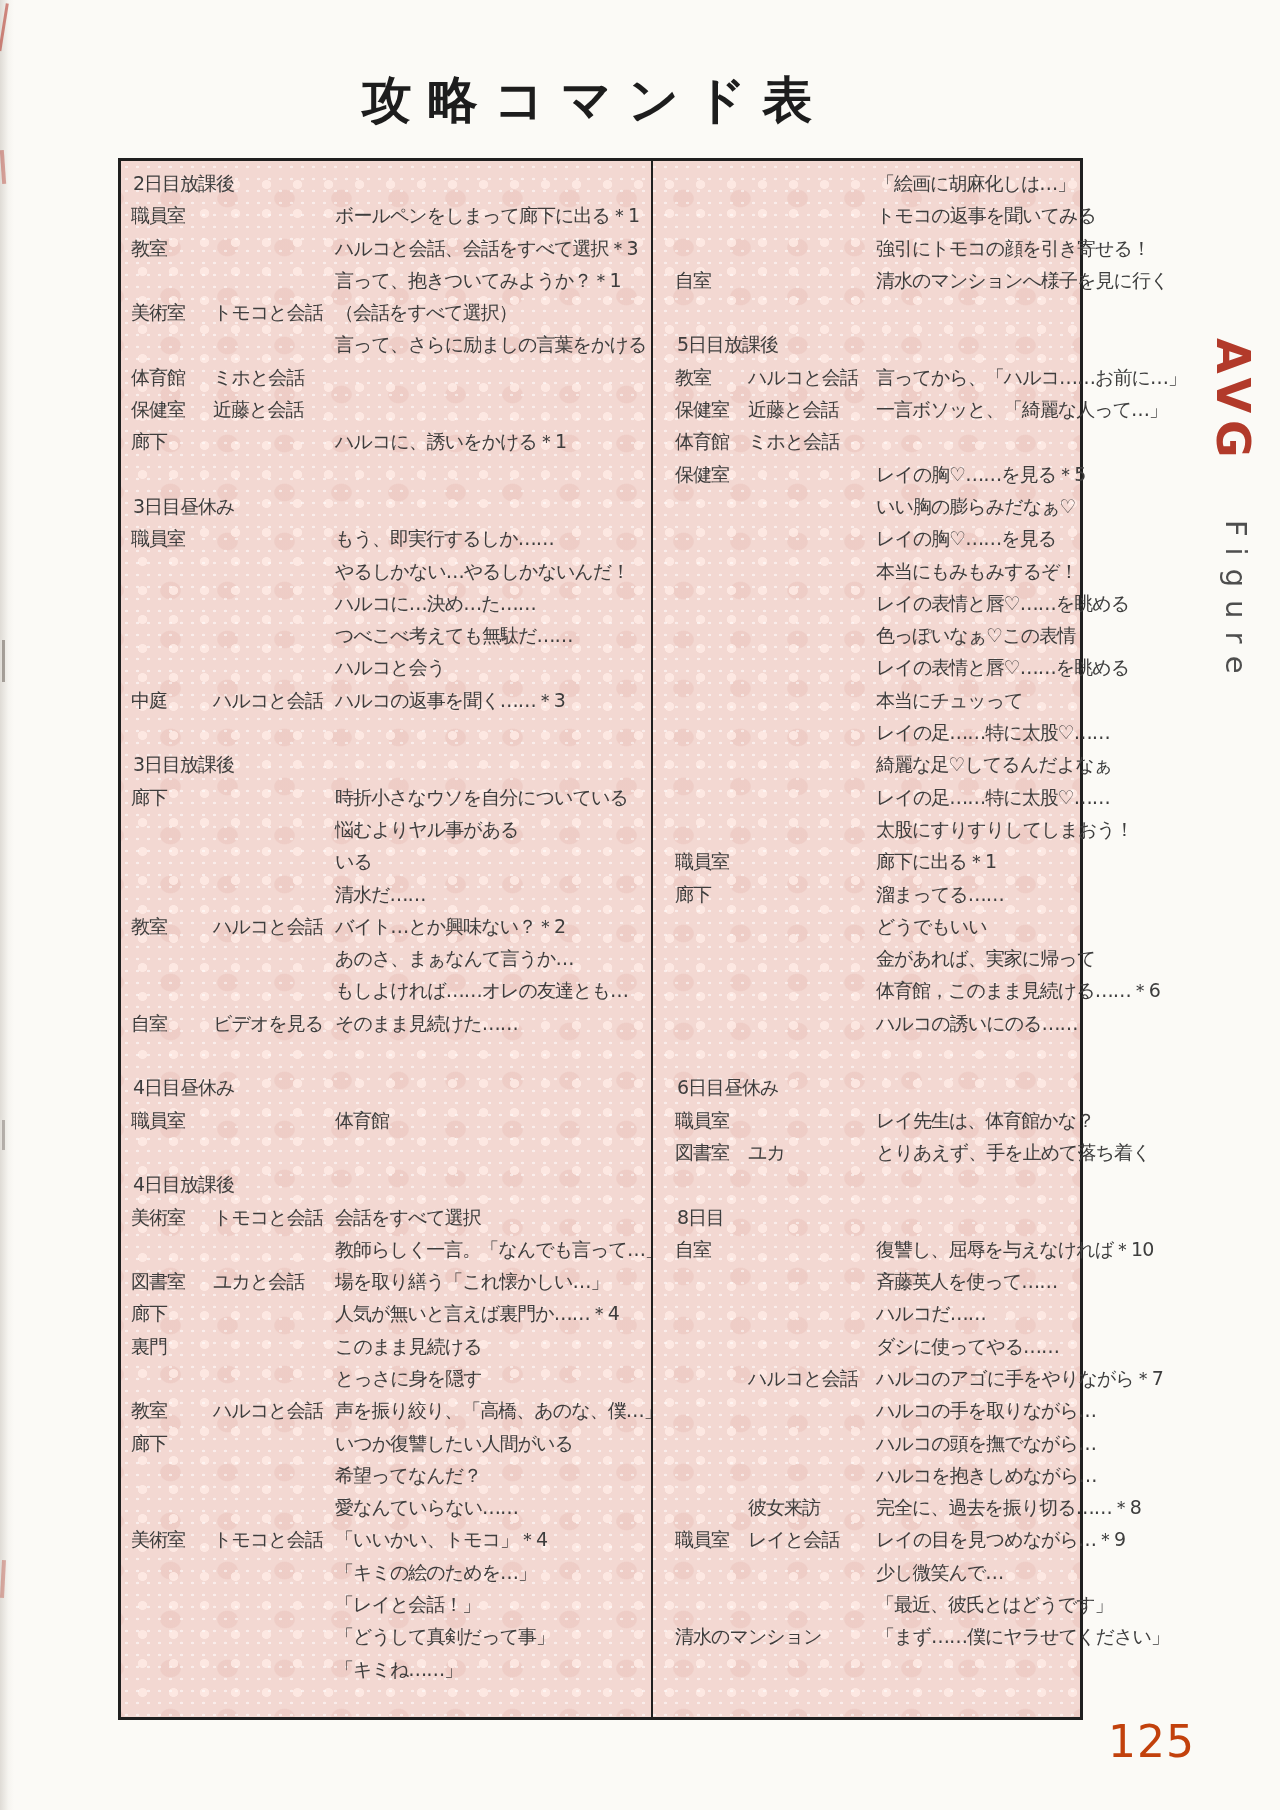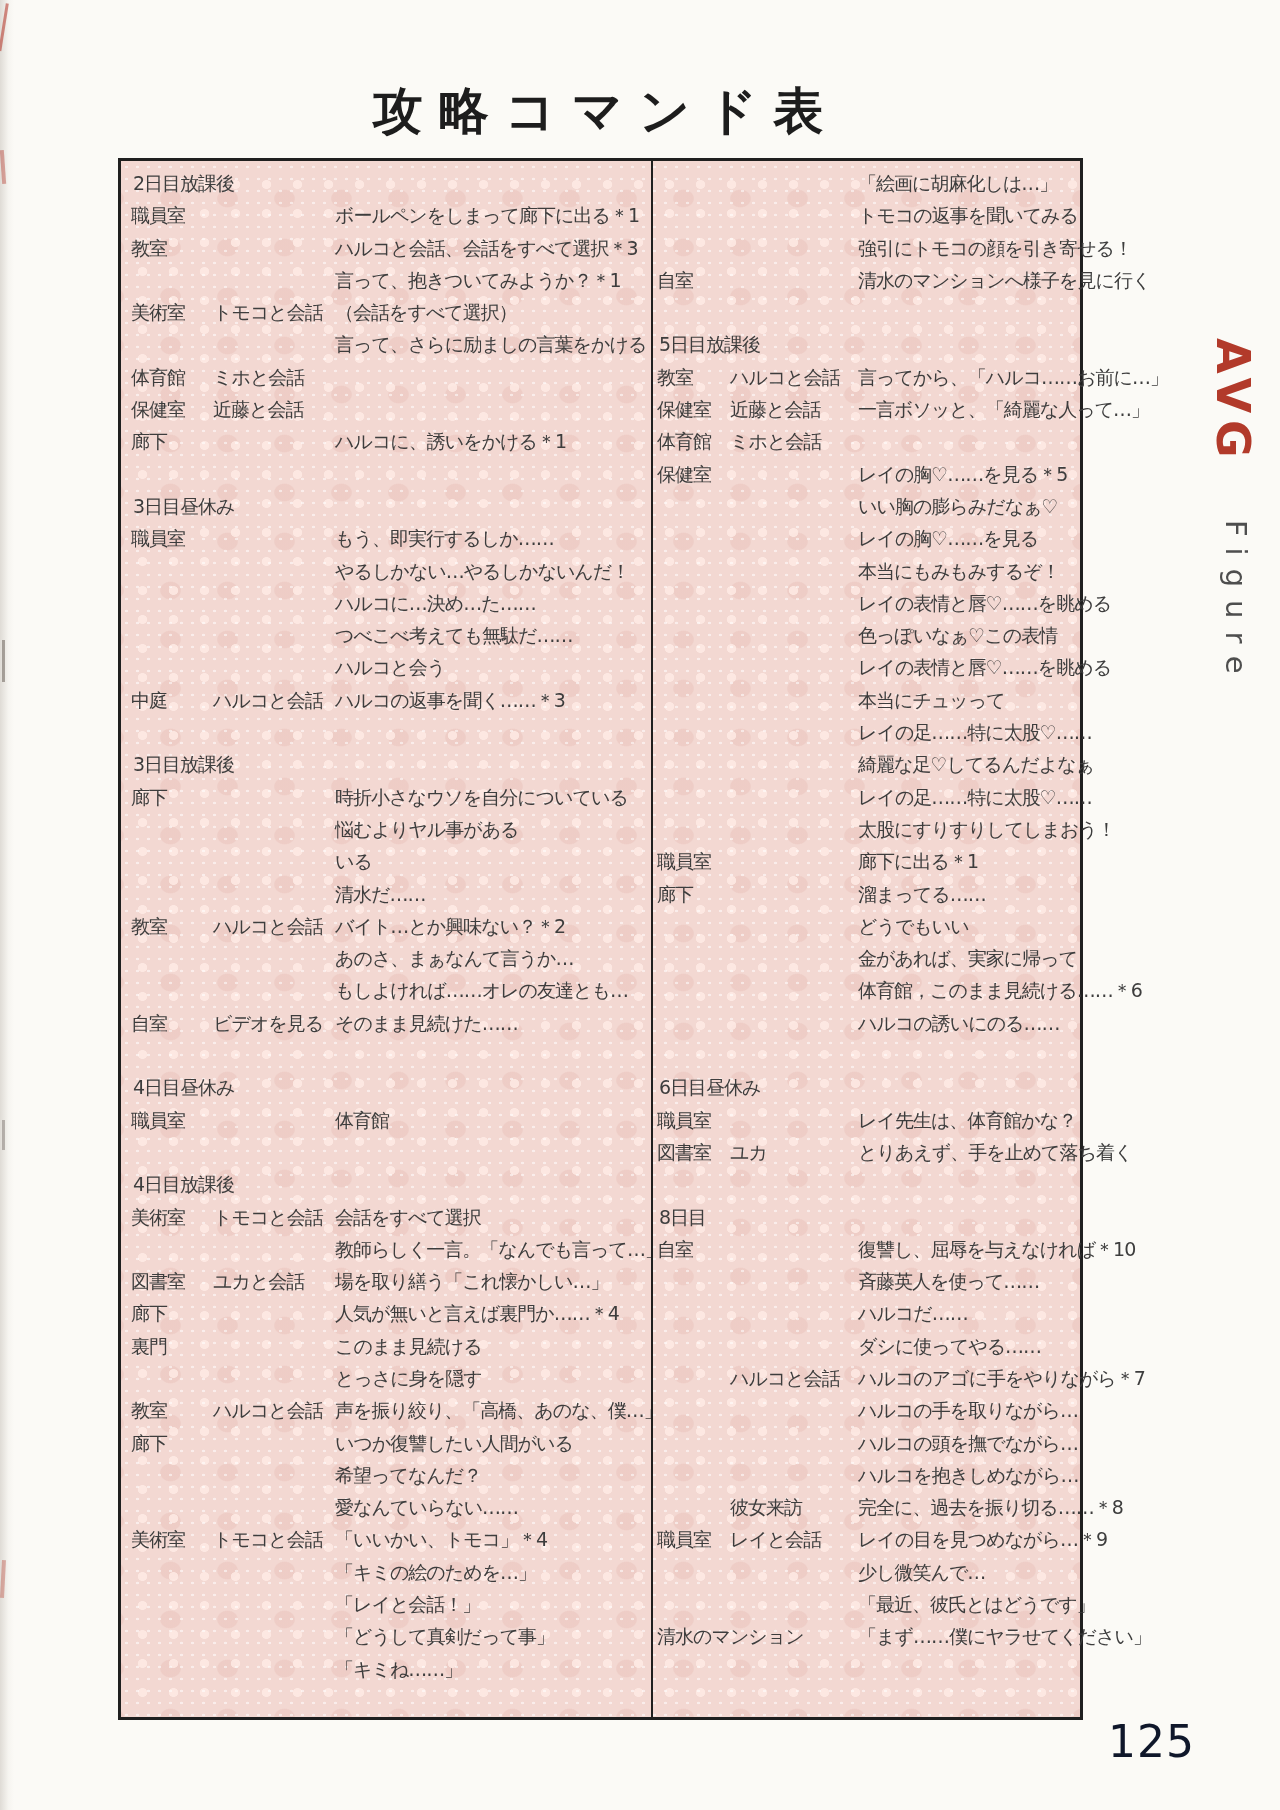--- a/index.html
+++ b/index.html
@@ -13,39 +13,39 @@
   .edge-strip{position:absolute;left:0;top:0;width:14px;height:100%;
     background:linear-gradient(to right, rgba(150,140,130,.28), rgba(150,140,130,.05) 60%, transparent);}
   .mark{position:absolute;}
   .m1{left:2px;top:4px;width:9px;height:48px;border-left:3px solid rgba(178,48,34,.55);transform:rotate(9deg);}
   .m2{left:1px;top:150px;width:4px;height:34px;background:rgba(178,48,34,.4);transform:rotate(-4deg);}
   .m3{left:2px;top:640px;width:3px;height:42px;background:rgba(95,85,78,.5);}
   .m4{left:2px;top:1120px;width:3px;height:30px;background:rgba(95,85,78,.38);}
   .m5{left:1px;top:1560px;width:4px;height:38px;background:rgba(178,48,34,.35);transform:rotate(3deg);}
 
   .title{
-    position:absolute;left:0;top:66px;width:1180px;margin:16px;
+    position:absolute;left:0;top:66px;width:1180px;margin:5px;
     text-align:center;font-size:50px;line-height:58px;font-weight:bold;
     letter-spacing:16px;color:#1d1d1d;
   }
 
   .cmd-table{
     position:absolute;left:118px;top:158px;width:965px;height:1562px;
     box-sizing:border-box;border:3px solid #1f1f1f;
     background-color:#f3d8d2;
     background-image:
       radial-gradient(rgba(255,255,255,.55) 16%, rgba(255,255,255,0) 18%),
       radial-gradient(rgba(255,236,230,.8) 20%, rgba(255,236,230,0) 23%),
       radial-gradient(rgba(212,148,138,.16) 24%, rgba(212,148,138,0) 27%);
     background-size:11px 12px, 31px 29px, 57px 49px;
     background-position:0 0, 6px 9px, 21px 13px;
     display:grid;grid-template-columns:530px 528px;
   }
   .col{padding:6px 0 0 10px;overflow:hidden;}
-  .col.right{border-left:2px solid #1f1f1f;padding-left:4px;}
+  .col.right{border-left:2px solid #1f1f1f;padding-left:22px;}
 
   .trow{display:grid;grid-template-columns:82px 122px 1fr;
     height:32.3px;line-height:32.3px;white-space:nowrap;
     font-size:19px;letter-spacing:-1px;color:#3d3d3d;}
   .col.right .trow{grid-template-columns:73px 128px 1fr;}
   .trow.header{display:block;padding-left:2px;}
   .trow span{display:block;overflow:visible;}
 
   .side-avg{
     position:absolute;left:1206px;top:338px;
@@ -54,21 +54,21 @@
     color:#b23a2a;
   }
   .side-figure{
     position:absolute;left:1219px;top:520px;
     writing-mode:vertical-rl;
     font-size:29px;letter-spacing:13px;
     color:#4e4e4e;
   }
   .page-number{
     position:absolute;left:1108px;top:1716px;
-    font-size:44px;color:#0f172a;letter-spacing:1px;
+    font-size:44px;color:#c2410c;letter-spacing:1px;
   }
 </style>
 </head>
 <body>
 
 <div class="sheet">
   <div class="edge-strip"></div>
   <div class="mark m1"></div>
   <div class="mark m2"></div>
   <div class="mark m3"></div>

